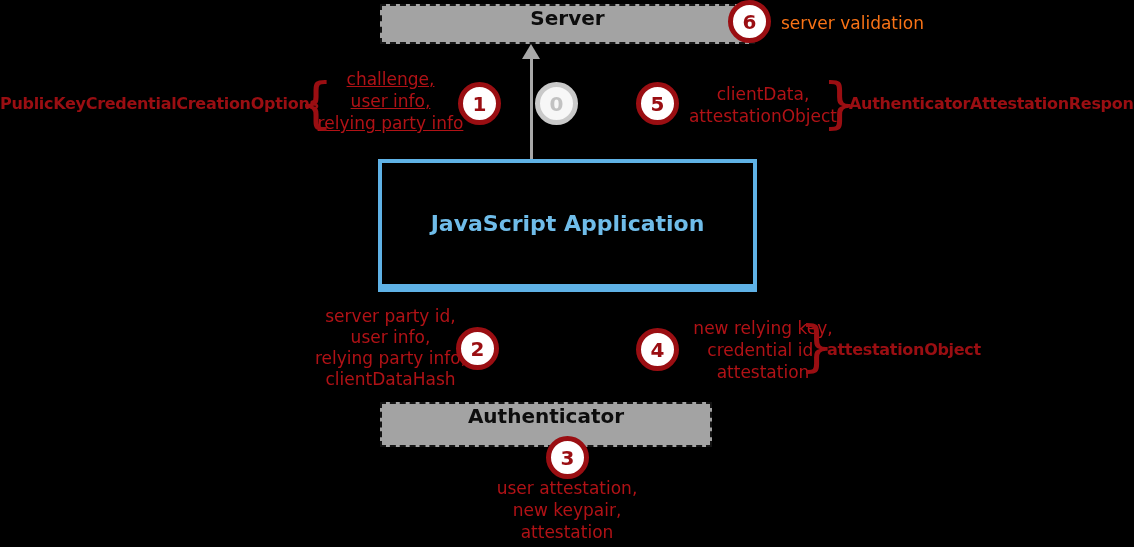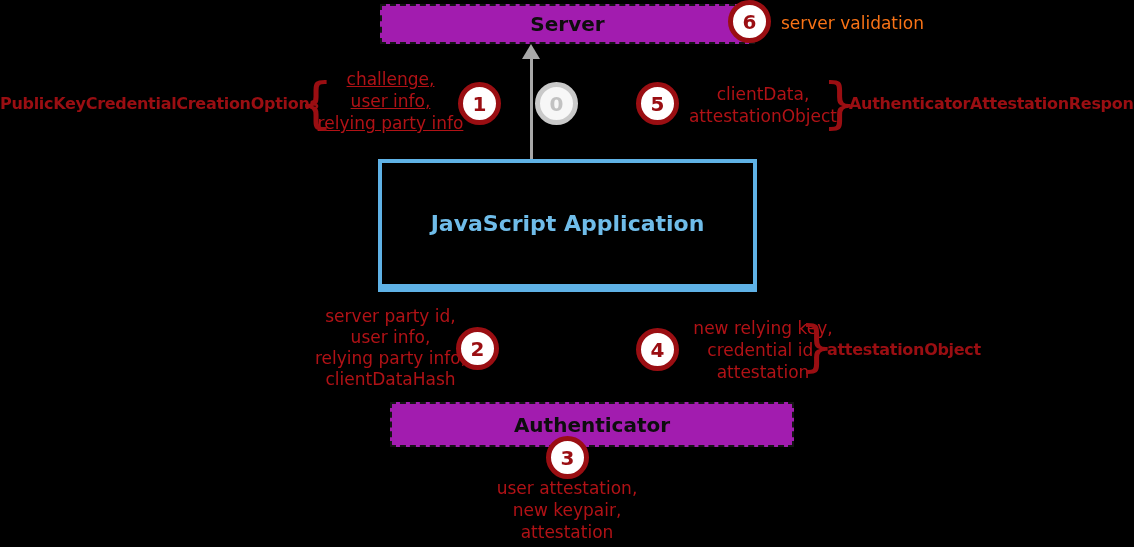--- a/index.html
+++ b/index.html
@@ -1,26 +1,26 @@
 <!DOCTYPE html>
 <html><head>
 <meta charset="utf-8">
 <style>
   html,body { margin:0; padding:0; background:#000; }
   .canvas {
     position:relative; width:1134px; height:547px; background:#000000;
     font-family:"DejaVu Sans","Liberation Sans",sans-serif; overflow:hidden;
   }
   .node {
-    position:absolute; background:#a21caf; border:2px dashed #141414;
-    box-sizing:border-box; display:flex; align-items:center; justify-content:center;
+    position:absolute; background:#a3a3a3; border:2px dashed #141414;
+    box-sizing:border-box; display:flex; align-items:flex-start; justify-content:center;
     font-weight:bold; font-size:20px; color:#0d0d0d;
   }
   #server-box       { left:380px; top:4px;   width:375px; height:40px; }
-  #authenticator-box{ left:380px; top:402px; width:404px; height:45px;margin-left:10px; }
+  #authenticator-box{ left:380px; top:402px; width:332px; height:45px; }
 
   .bluebox {
     position:absolute; left:378px; top:159px; width:379px; height:133px;
     border:4px solid #5fb2e6; box-sizing:border-box;
     display:flex; flex-direction:row; background:transparent;
   }
   .bluebox .cell {
     flex:1; display:flex; align-items:center; justify-content:center;
     color:#6fbce9; font-weight:bold; font-size:22px;
   }

